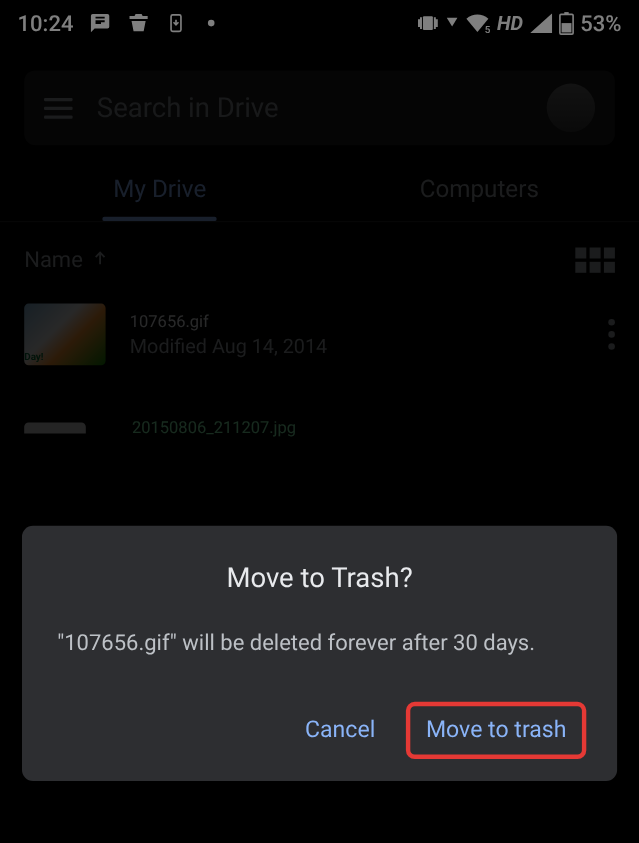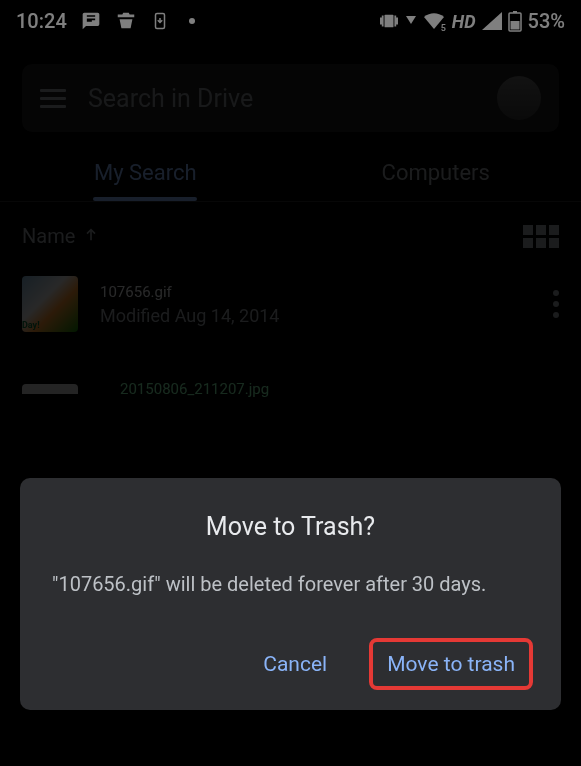--- a/index.html
+++ b/index.html
@@ -43,42 +43,42 @@
     .tabs { display: flex; margin-top: 28px; }
     .tab { flex: 1; text-align: center; font-size: 22px; padding-bottom: 16px; color: #9aa0a6; position: relative; }
     .tab.active { color: #8ab4f8; }
     .tab.active::after { content: ""; position: absolute; left: 50%; transform: translateX(-50%); bottom: 0; width: 104px; height: 4px; background: #8ab4f8; border-radius: 2px; }
     .divider { height: 1px; background: #2a2a2a; }
     .list-header { display: flex; justify-content: space-between; align-items: center; padding: 22px 22px 10px 22px; color: #9aa0a6; font-size: 20px; }
     .sort { display: flex; align-items: center; gap: 8px; }
     .grid-icon { display: grid; grid-template-columns: repeat(3, 10px); grid-template-rows: repeat(2, 10px); gap: 3px; }
     .grid-icon span { background: #9aa0a6; }
     .file-row { display: flex; align-items: center; padding: 18px 22px; gap: 22px; }
-    .thumb { width: 56px; height: 56px; border-radius: 4px; background: linear-gradient(135deg, #85b5d6 0%, #e8e8e8 40%, #ff9933 60%, #128807 100%); position: relative; overflow: hidden; text-decoration: underline; }
+    .thumb { width: 74px; height: 56px; border-radius: 4px; background: linear-gradient(135deg, #85b5d6 0%, #e8e8e8 40%, #ff9933 60%, #128807 100%); position: relative; overflow: hidden; text-decoration: underline; }
     .thumb-text { position: absolute; bottom: 2px; left: 0; font-size: 9px; color: #0a6e3a; font-weight: 700; }
     .file-info { flex: 1; }
     .file-name { font-size: 15px; color: #e8eaed; }
     .file-meta { font-size: 18px; color: #9aa0a6; margin-top: 4px; }
     .more-dots { display: flex; flex-direction: column; gap: 5px; }
     .more-dots span { width: 6px; height: 6px; background: #9aa0a6; border-radius: 50%; }
     .file-row.partial { padding-top: 30px; }
     .thumb2 { width: 56px; height: 10px; background: #d0d0d0; border-radius: 4px 4px 0 0; }
     .scrim { position: absolute; inset: 0; background: rgba(0,0,0,0.5); }
     .dialog {
       position: absolute;
       left: 20px; right: 20px;
       top: 478px;
       background: #2d2e31;
       border-radius: 10px;
       padding: 34px 32px 24px 32px;
       box-shadow: 0 10px 30px rgba(0,0,0,0.6);
     }
     .dialog-title { font-size: 25px; color: #e8eaed; text-align: center; margin-bottom: 28px; }
     .dialog-body { font-size: 20px; color: #bdc1c6; line-height: 1.55; }
-    .dialog-actions { display: flex; justify-content: flex-end; gap: 32px; margin-top: 42px; align-items: center; }
+    .dialog-actions { display: flex; justify-content: flex-end; gap: 18px; margin-top: 42px; align-items: center; }
     .btn { font-size: 21px; color: #8ab4f8; padding: 10px 14px; border-radius: 4px; }
     .btn.highlight { outline: 4px solid #e53935; outline-offset: 0; }
   </style>
 </head>
 <body>
 
 <div class="status-bar">
   <div class="status-left">
     <span>10:24</span>
     <span class="status-icon">
@@ -139,21 +139,21 @@
     <div class="hamburger">
         <span></span>
         <span></span>
         <span></span>
       </div>
     <div class="search-placeholder">Search in Drive</div>
     <div class="avatar"></div>
   </div>
 
   <div class="tabs">
-    <div class="tab active">My Search</div>
+    <div class="tab active">My Drive</div>
     <div class="tab">Computers</div>
   </div>
   <div class="divider"></div>
 
   <div class="list-header">
     <div class="sort">
       <span>Name</span>
       <span>
         <svg width="16" height="16" viewBox="0 0 24 24" fill="none" stroke="#9aa0a6" stroke-width="2.5">
             <path d="M12 20V4M6 10l6-6 6 6"></path>

